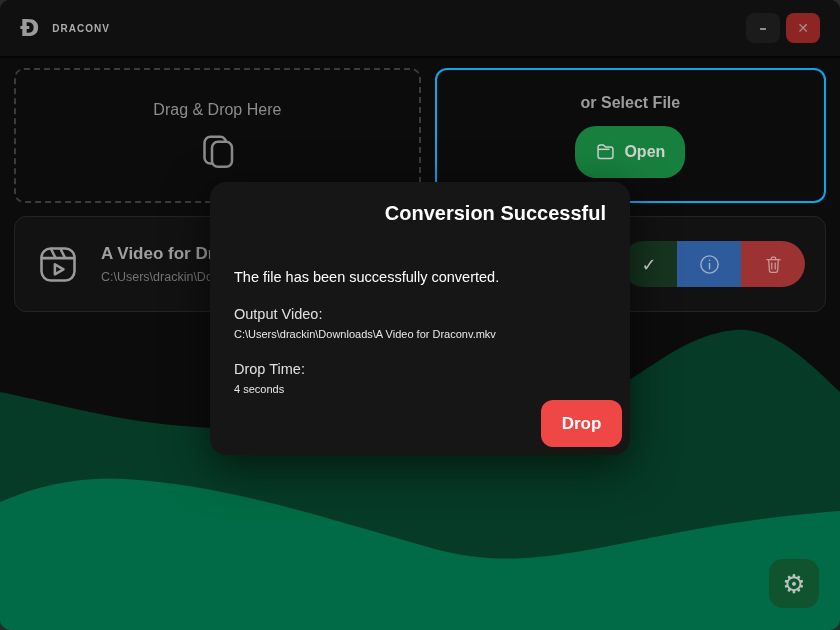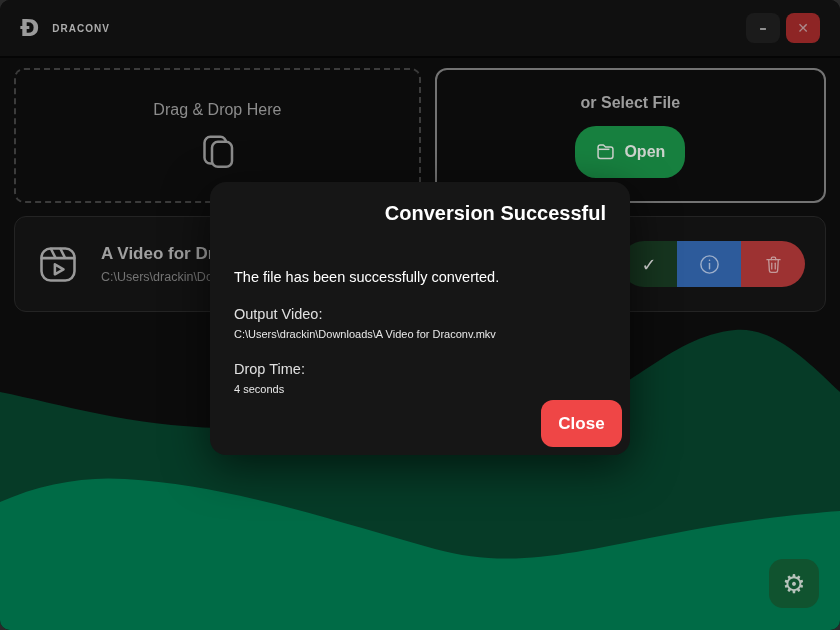--- a/index.html
+++ b/index.html
@@ -27,21 +27,21 @@
 
   
   .top-row { position:absolute; top:68px; left:14px; right:14px; height:135px;
              display:flex; gap:14px; z-index:2; }
   .dropzone {
     flex:1.04; border:2px dashed #3c3c3c; border-radius:10px;
     display:flex; flex-direction:column; align-items:center; justify-content:center;
   }
   .dropzone-label { font-size:16px; font-weight:normal; color:#8c8c8c; margin-bottom:12px; }
   .selectzone {
-    flex:1; border:2px solid #737373; border-radius:12px;
+    flex:1; border:2px solid #0ea5e9; border-radius:12px;
     display:flex; flex-direction:column; align-items:center; justify-content:center;
   }
   .selectzone-label { font-size:16px; font-weight:bold; color:#9c9c9c; }
   .open-btn {
     margin-top:14px; width:110px; height:52px; border-radius:21px;
     background:#17803f; border:none; cursor:pointer;
     display:flex; align-items:center; justify-content:center; gap:8px;
     color:#ccd2cc; font-size:16px; font-weight:bold;
     font-family:"Liberation Sans", sans-serif;
   }
@@ -186,16 +186,16 @@
     <span>⚙</span>
   </button>
 
   <div class="modal">
     <div class="modal-title">Conversion Successful</div>
     <div class="modal-message">The file has been successfully converted.</div>
     <div class="modal-label">Output Video:</div>
     <div class="modal-value">C:\Users\drackin\Downloads\A Video for Draconv.mkv</div>
     <div class="modal-label">Drop Time:</div>
     <div class="modal-value">4 seconds</div>
-    <button class="close-btn">Close</button>
+    <button class="close-btn">Drop</button>
   </div>
 
 </div>
 
 </body></html>

